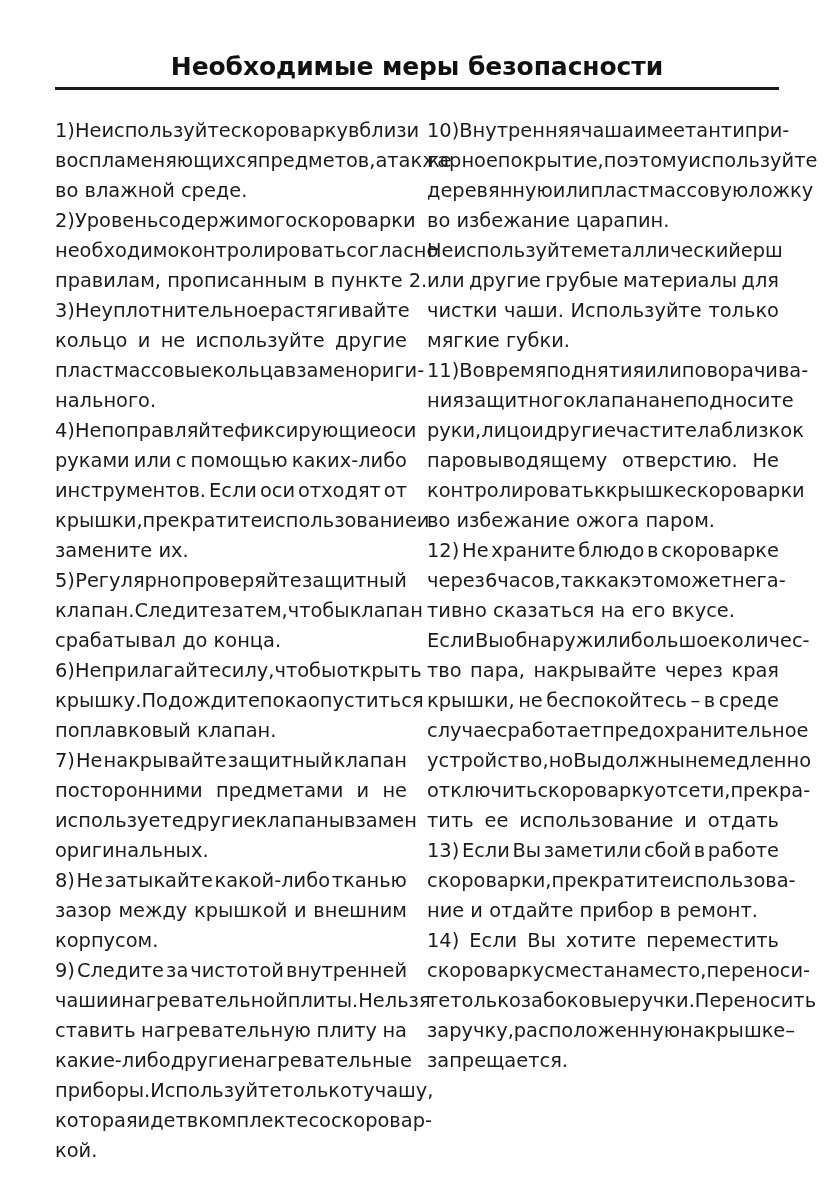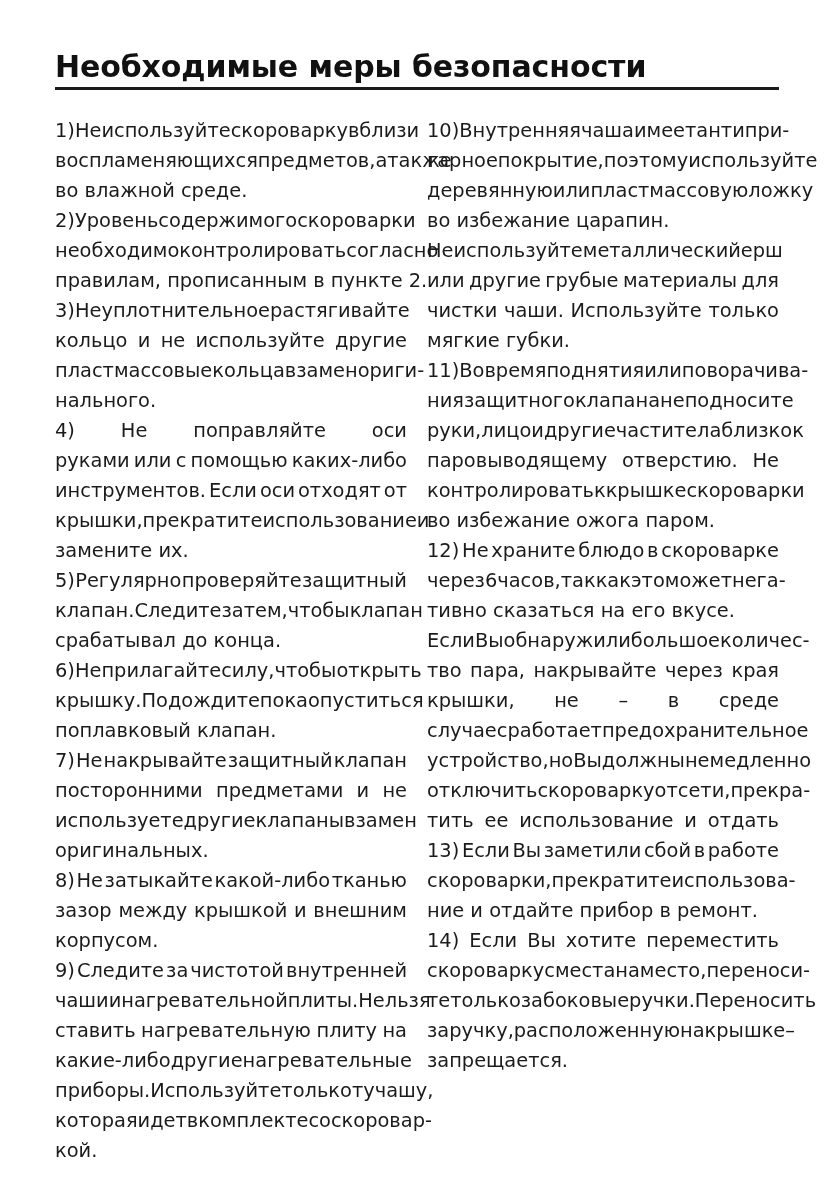--- a/index.html
+++ b/index.html
@@ -28,27 +28,28 @@
   }
 
   
   .heading-block {
     position: absolute;
     left: 55px;
     top: 52px;
     width: 724px;
   }
   .page-title {
-    font-size: 30px;
+    font-size: 25px;
     font-weight: 700;
     letter-spacing: -0.1px;
     line-height: 30px;
     color: #111111;
     margin: 0;
     white-space: nowrap;
+    text-align: center;
   }
   .title-rule {
     margin-top: 5px;
     width: 724px;
     height: 3px;
     background: #1b1b1b;
   }
 
   
   .columns {
@@ -115,21 +116,21 @@
           <div class="jline"><span>необходимо</span><span>контролировать</span><span>согласно</span></div>
           <div class="jline left"><span>правилам, прописанным в пункте 2.</span></div>
         </div>
         <div class="para">
           <div class="jline"><span>3)</span><span>Не</span><span>уплотнительное</span><span>растягивайте</span></div>
           <div class="jline"><span>кольцо</span><span>и</span><span>не</span><span>используйте</span><span>другие</span></div>
           <div class="jline"><span>пластмассовые</span><span>кольца</span><span>взамен</span><span>ориги-</span></div>
           <div class="jline left"><span>нального.</span></div>
         </div>
         <div class="para">
-          <div class="jline"><span>4)</span><span>Не</span><span>поправляйте</span><span>оси</span></div>
+          <div class="jline"><span>4)</span><span>Не</span><span>поправляйте</span><span>фиксирующие</span><span>оси</span></div>
           <div class="jline"><span>руками</span><span>или</span><span>с</span><span>помощью</span><span>каких-либо</span></div>
           <div class="jline"><span>инструментов.</span><span>Если</span><span>оси</span><span>отходят</span><span>от</span></div>
           <div class="jline"><span>крышки,</span><span>прекратите</span><span>использование</span><span>и</span></div>
           <div class="jline left"><span>замените их.</span></div>
         </div>
         <div class="para">
           <div class="jline"><span>5)</span><span>Регулярно</span><span>проверяйте</span><span>защитный</span></div>
           <div class="jline"><span>клапан.</span><span>Следите</span><span>за</span><span>тем,</span><span>чтобы</span><span>клапан</span></div>
           <div class="jline left"><span>срабатывал до конца.</span></div>
         </div>
@@ -181,21 +182,21 @@
           <div class="jline left"><span>во избежание ожога паром.</span></div>
         </div>
         <div class="para">
           <div class="jline"><span>12)</span><span>Не</span><span>храните</span><span>блюдо</span><span>в</span><span>скороварке</span></div>
           <div class="jline"><span>через</span><span>6</span><span>часов,</span><span>так</span><span>как</span><span>это</span><span>может</span><span>нега-</span></div>
           <div class="jline left"><span>тивно сказаться на его вкусе.</span></div>
         </div>
         <div class="para">
           <div class="jline"><span>Если</span><span>Вы</span><span>обнаружили</span><span>большое</span><span>количес-</span></div>
           <div class="jline"><span>тво</span><span>пара,</span><span>накрывайте</span><span>через</span><span>края</span></div>
-          <div class="jline"><span>крышки,</span><span>не</span><span>–</span><span>в</span><span>среде</span></div>
+          <div class="jline"><span>крышки,</span><span>не</span><span>беспокойтесь</span><span>–</span><span>в</span><span>среде</span></div>
           <div class="jline"><span>случае</span><span>сработает</span><span>предохранительное</span></div>
           <div class="jline"><span>устройство,</span><span>но</span><span>Вы</span><span>должны</span><span>немедленно</span></div>
           <div class="jline"><span>отключить</span><span>скороварку</span><span>от</span><span>сети,</span><span>прекра-</span></div>
           <div class="jline"><span>тить</span><span>ее</span><span>использование</span><span>и</span><span>отдать</span></div>
         </div>
         <div class="para">
           <div class="jline"><span>13)</span><span>Если</span><span>Вы</span><span>заметили</span><span>сбой</span><span>в</span><span>работе</span></div>
           <div class="jline"><span>скороварки,</span><span>прекратите</span><span>использова-</span></div>
           <div class="jline left"><span>ние и отдайте прибор в ремонт.</span></div>
         </div>

